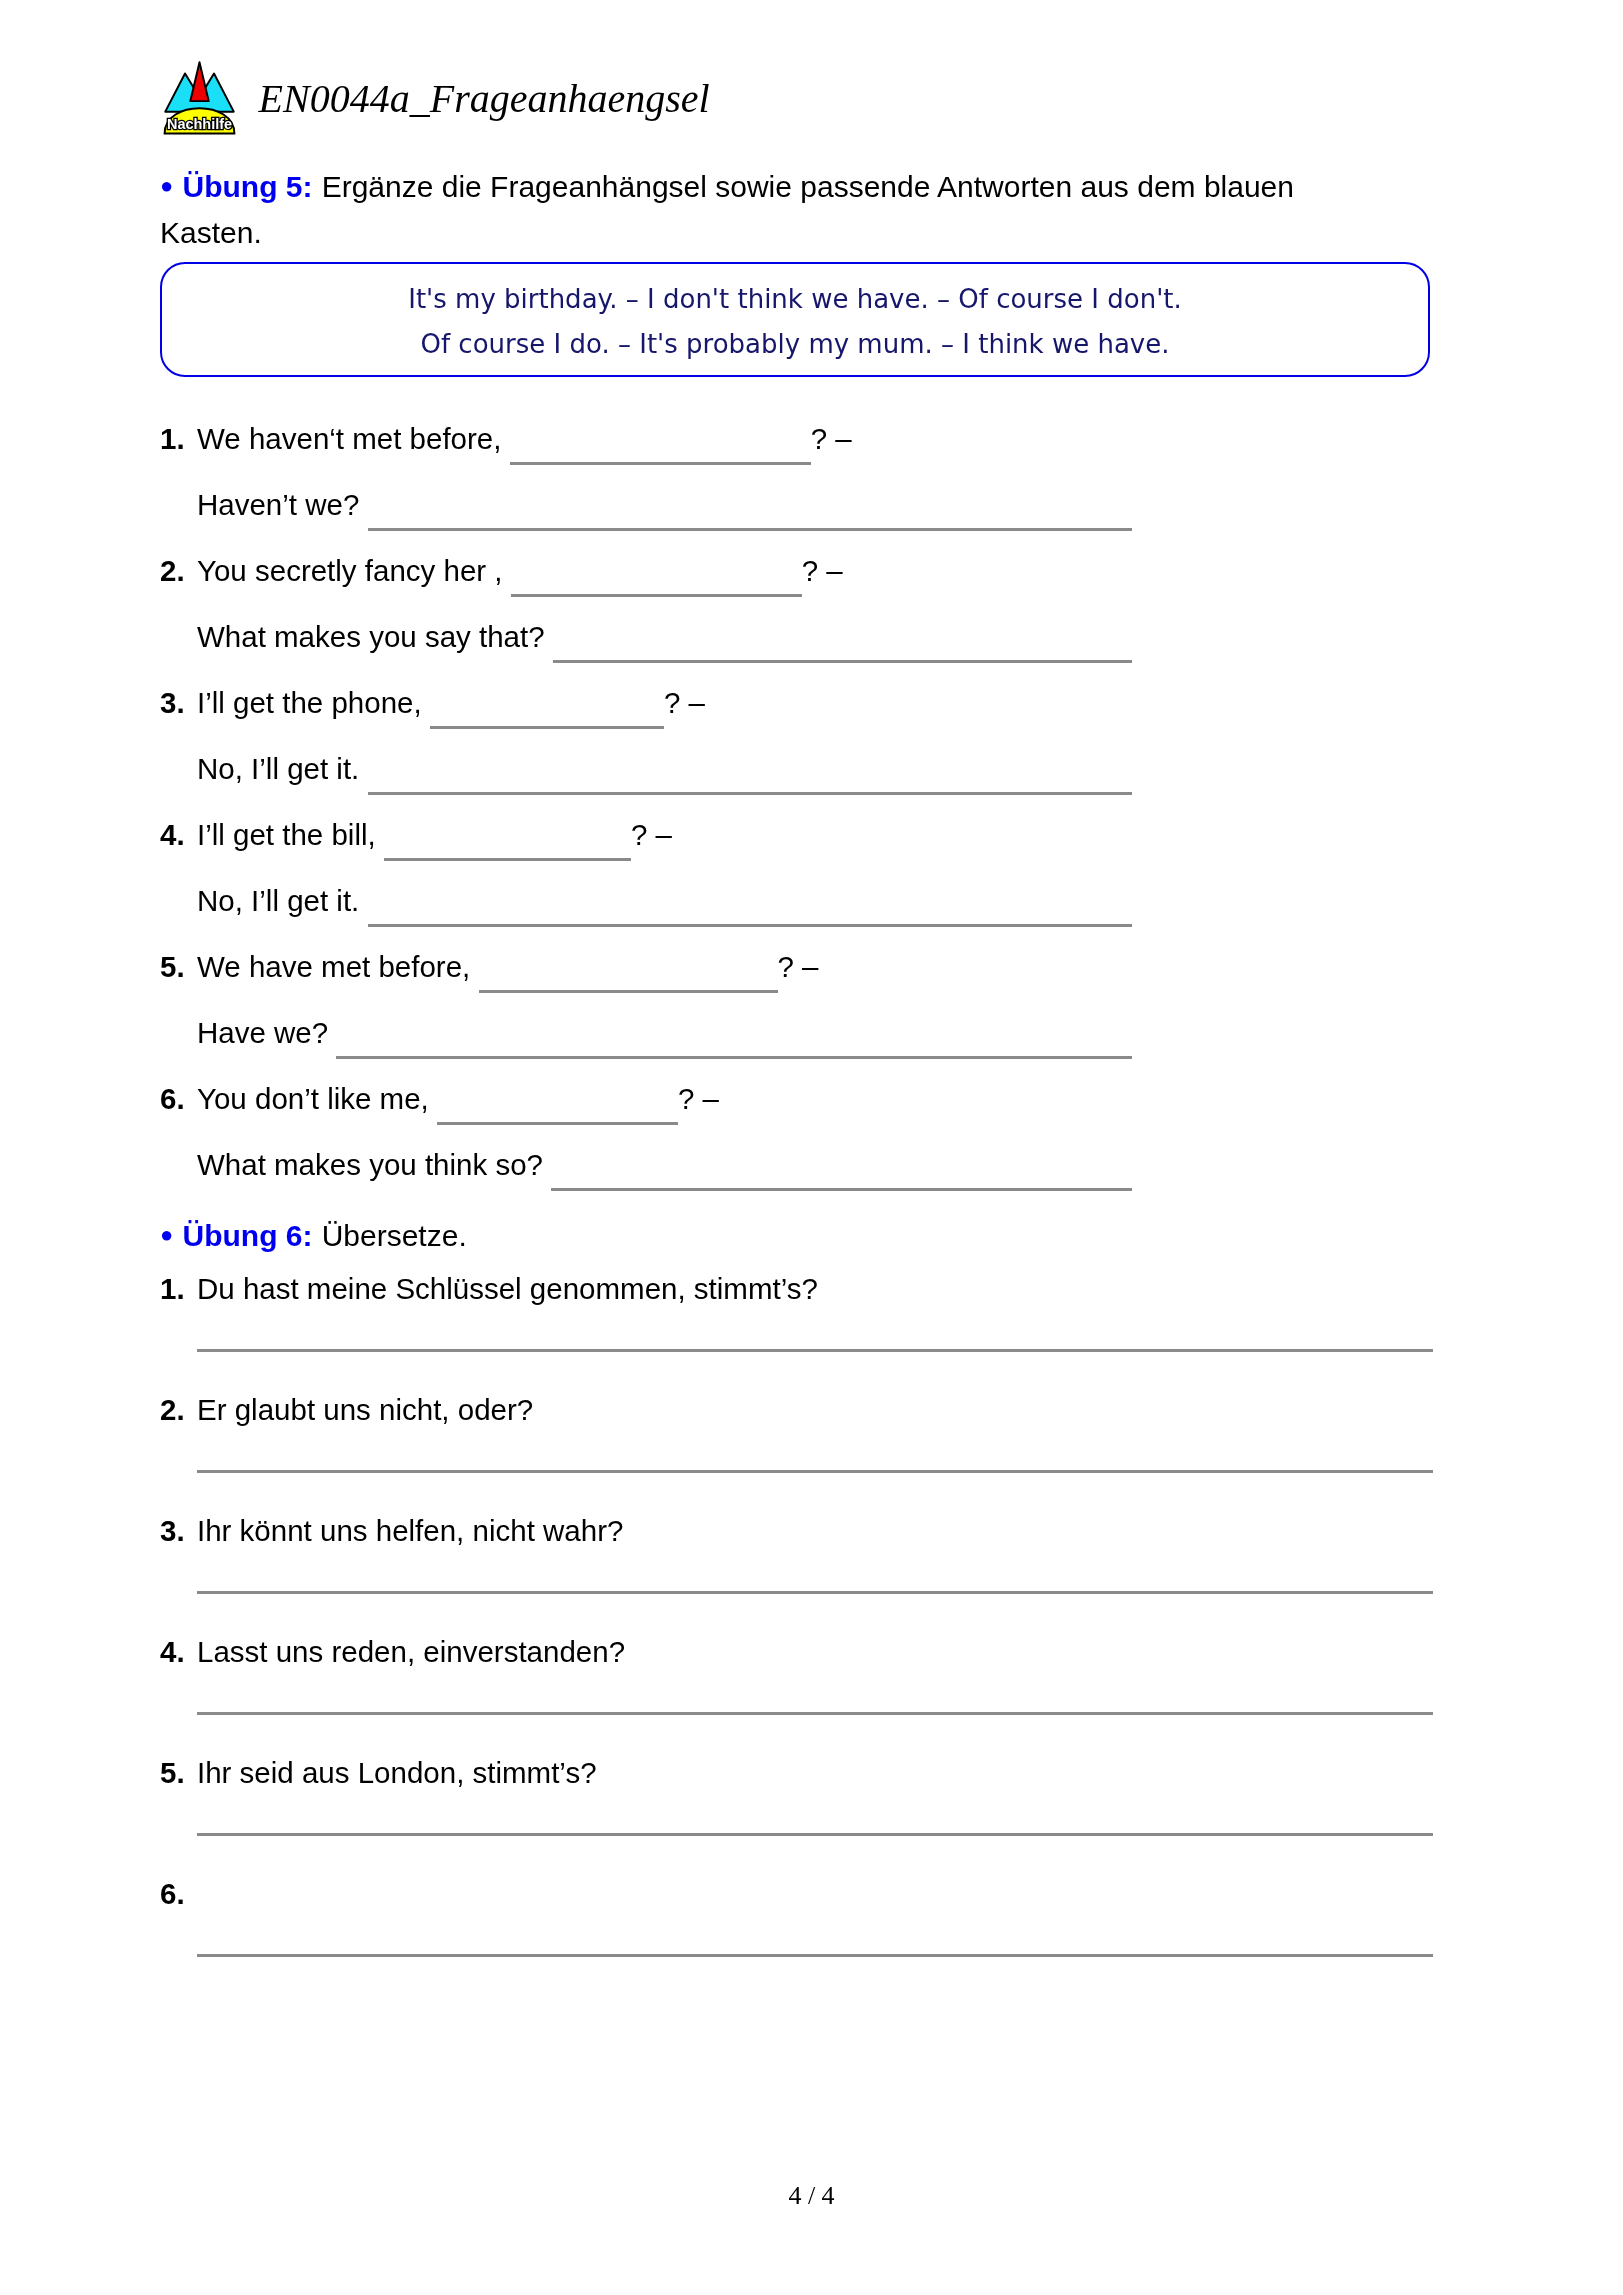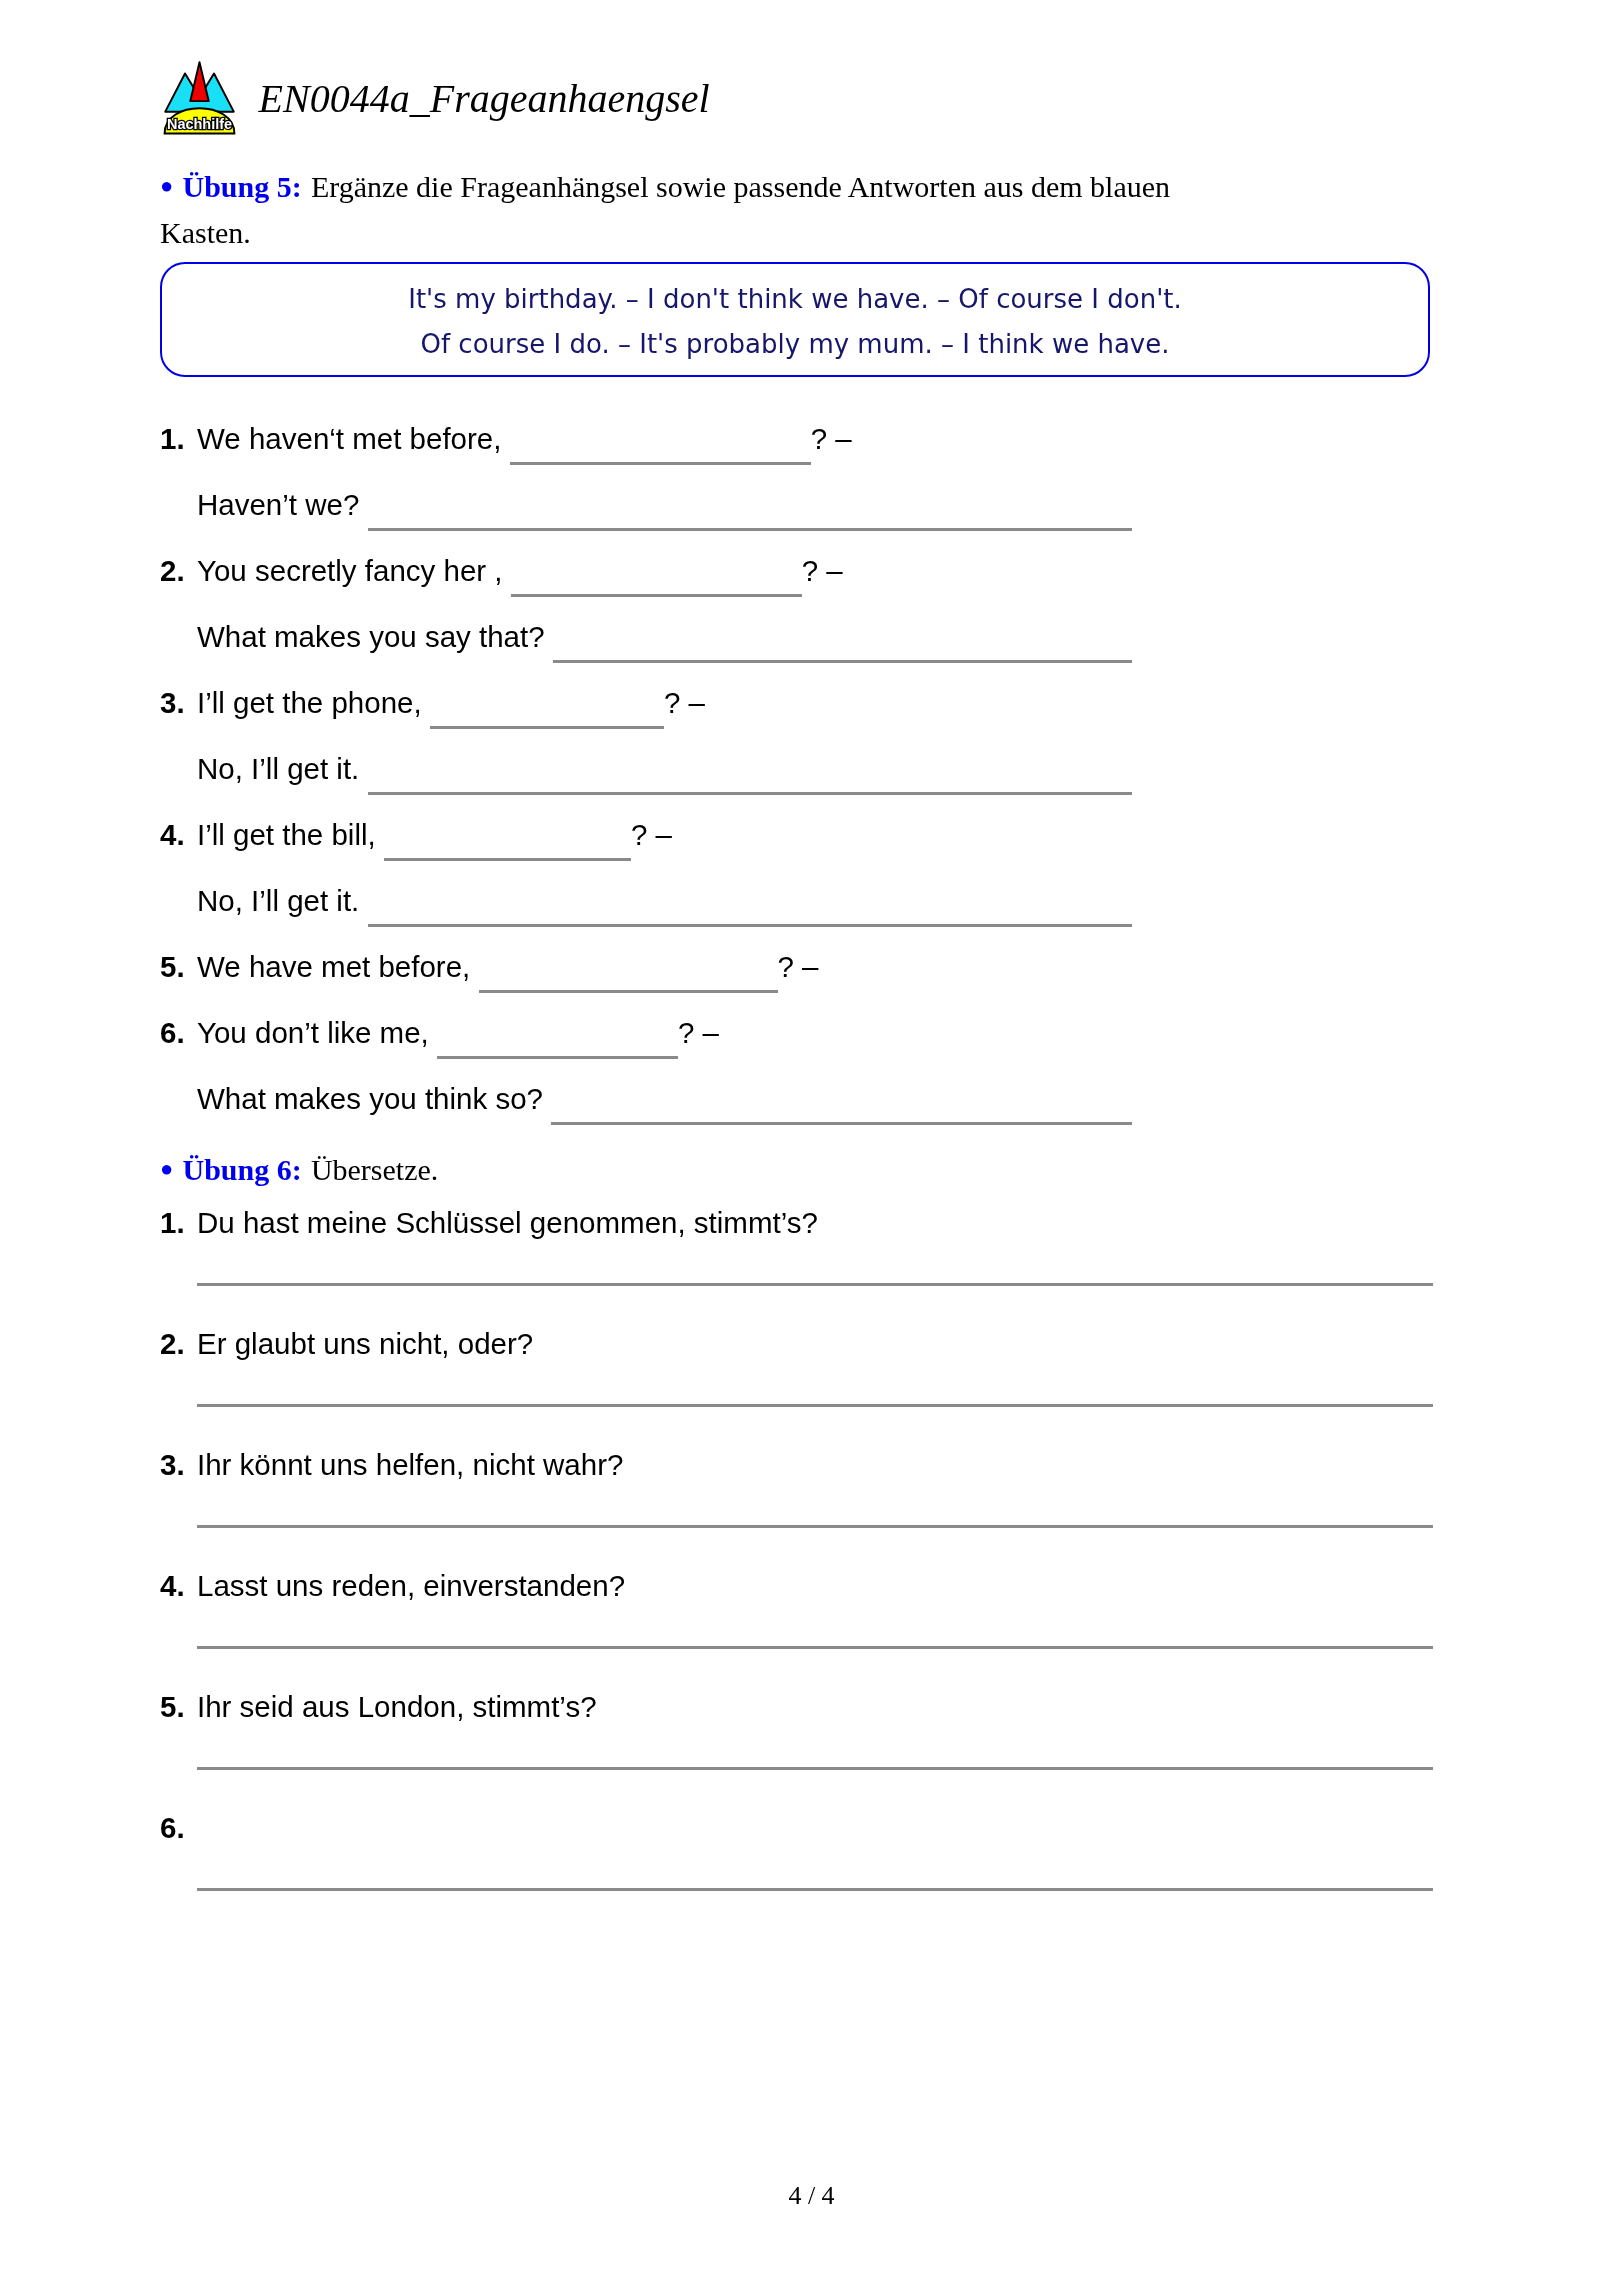--- a/index.html
+++ b/index.html
@@ -16,21 +16,21 @@
 
   
   .header { display:flex; align-items:center; gap:19.6px; height:80px; }
   .logo { width:79px; height:79px; flex:0 0 auto; }
   .doc-title {
     font-family:"Liberation Serif", serif;
     font-style:italic; font-size:40px; color:#000;
   }
 
   
-  .ex-heading { margin-top:25px; font-size:30px; line-height:46px;font-family:Liberation Serif, serif; }
+  .ex-heading { margin-top:25px; font-size:30px; line-height:46px; }
   .bullet { color:#0000f0; font-size:22px; vertical-align:3.9px; margin-right:9.2px; }
   .h-label { color:#0000f0; font-weight:bold; margin-right:9.2px; }
 
   
   .opt-box {
     margin-top:6.5px; width:1270px; height:115px;
     border:2.6px solid #0000e6; border-radius:25px;
     padding-top:13px;
     text-align:center;
     font-family:"DejaVu Sans", sans-serif;
@@ -134,20 +134,24 @@
       <span class="qtext">No, I’ll get it. </span>
         <span class="blank fill"></span>
     </div>
 
     <div class="qrow">
       <span class="num">5.</span>
         <span class="qtext">We have met before, </span>
         <span class="blank w5"></span>
         <span class="tail">? –</span>
     </div>
+    <div class="arow">
+      <span class="qtext">Have we? </span>
+        <span class="blank fill"></span>
+    </div>
 
     <div class="qrow">
       <span class="num">6.</span>
         <span class="qtext">You don’t like me, </span>
         <span class="blank w6"></span>
         <span class="tail">? –</span>
     </div>
     <div class="arow">
       <span class="qtext">What makes you think so? </span>
         <span class="blank fill"></span>

